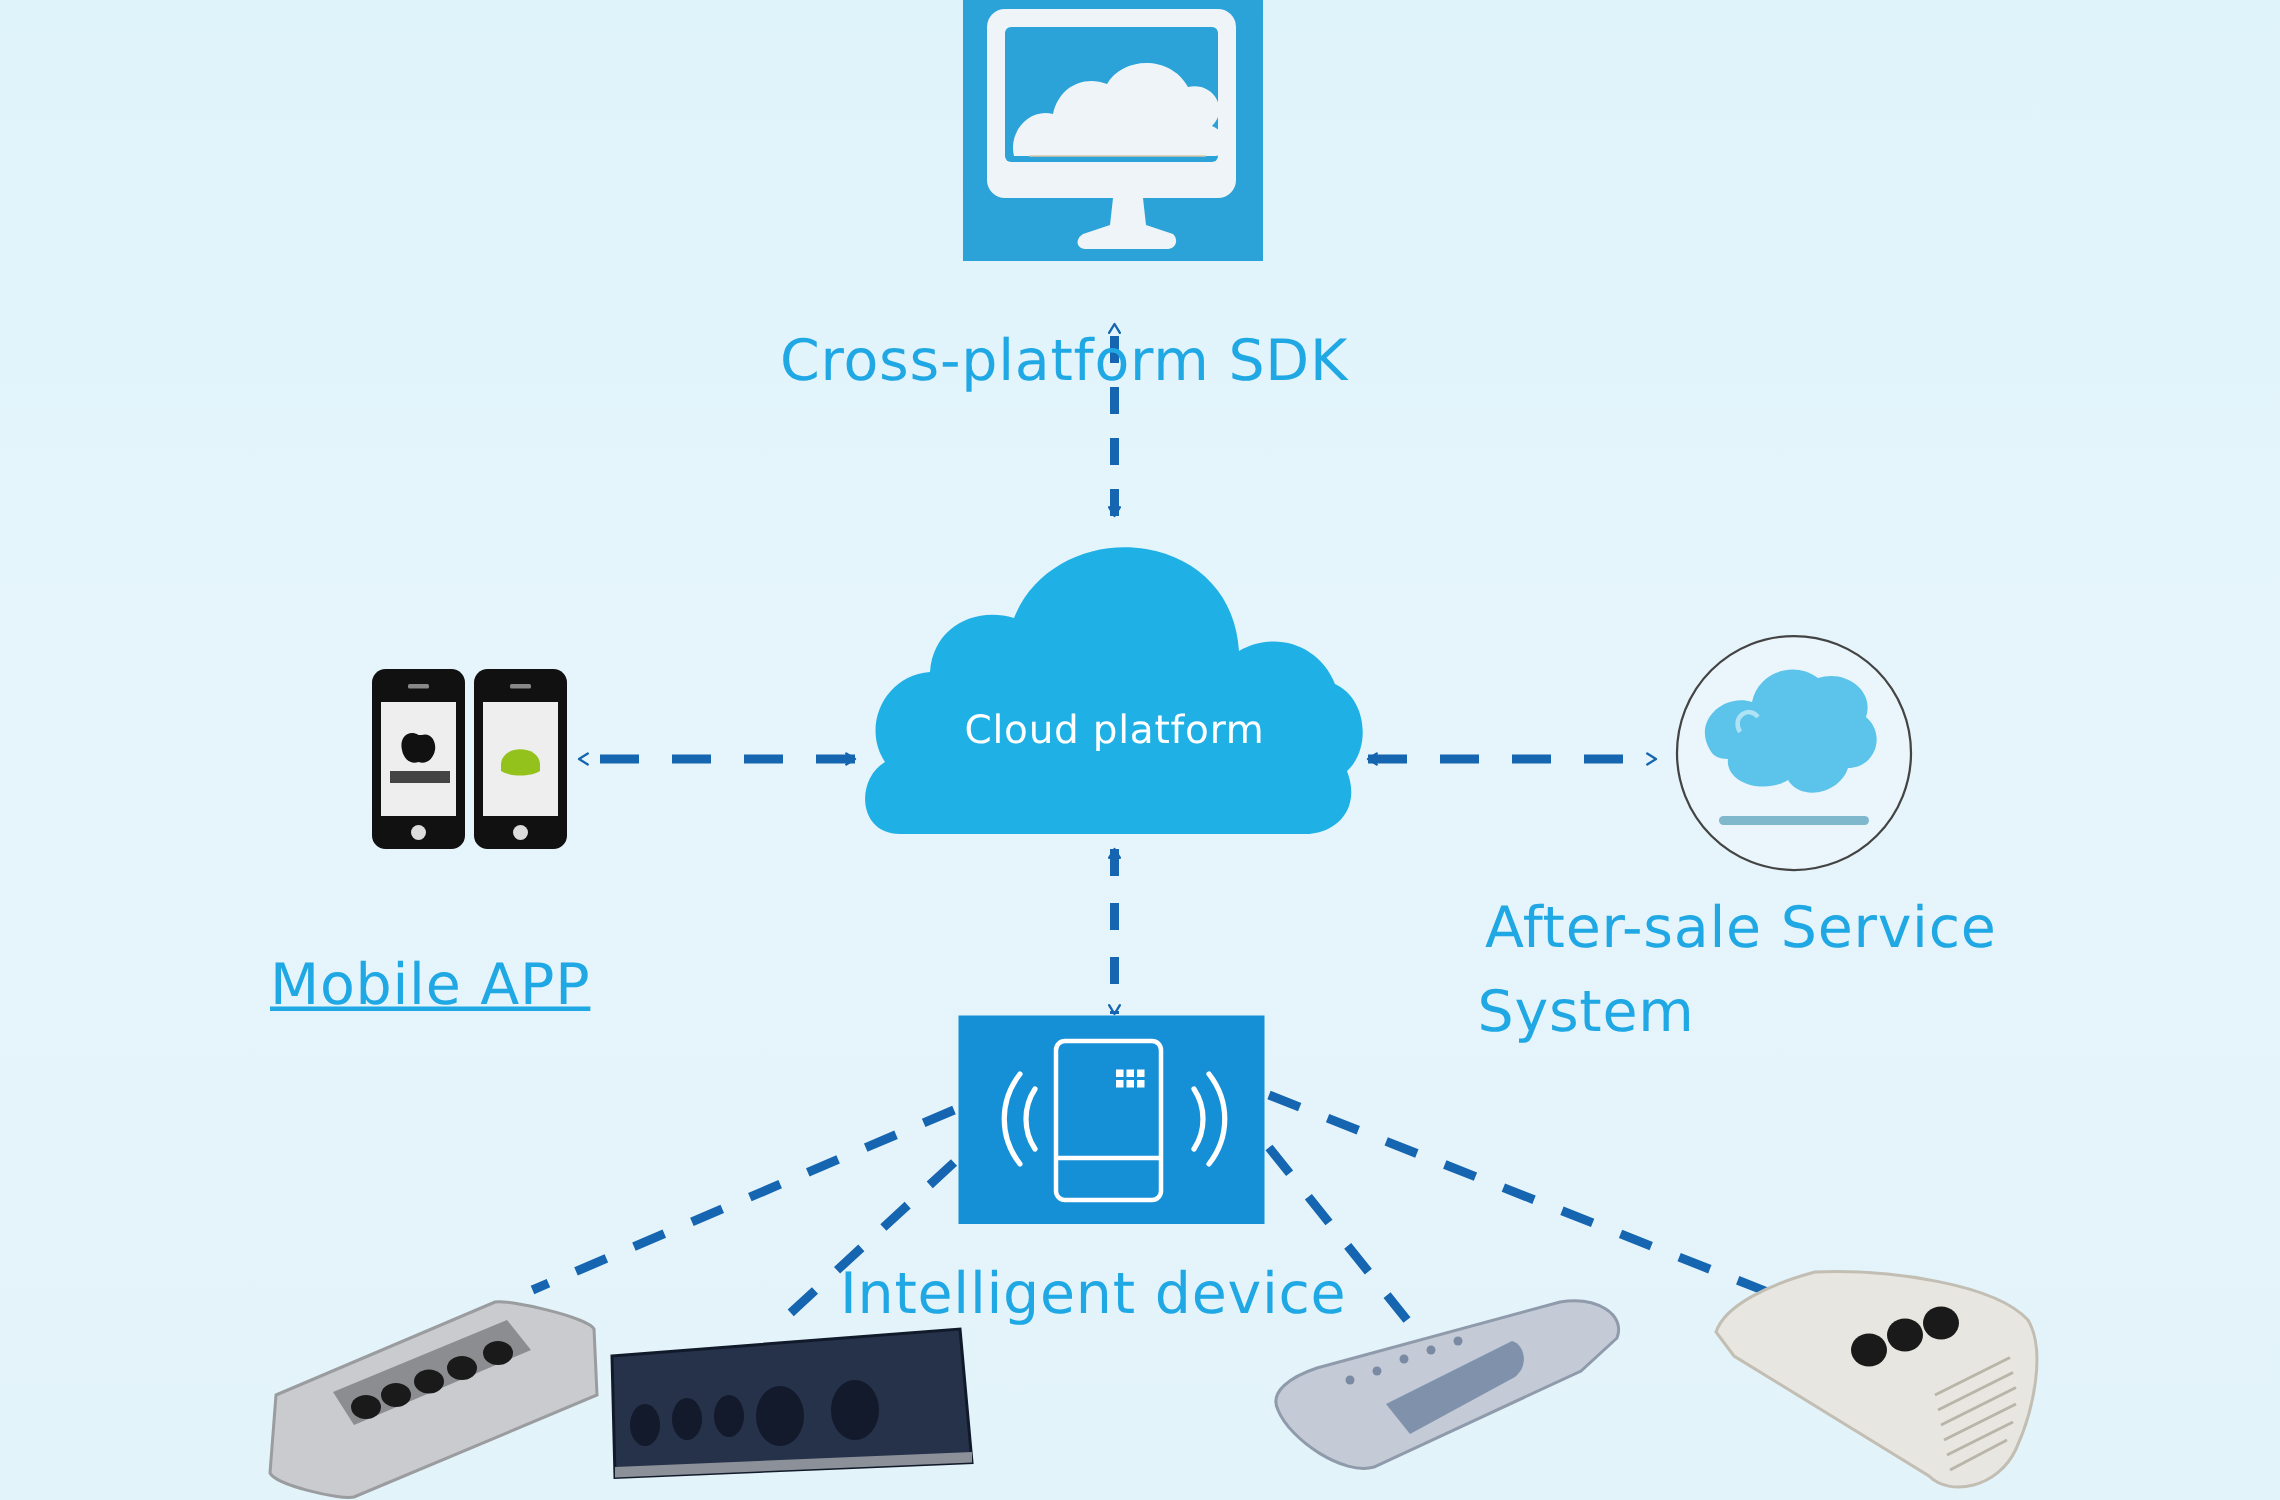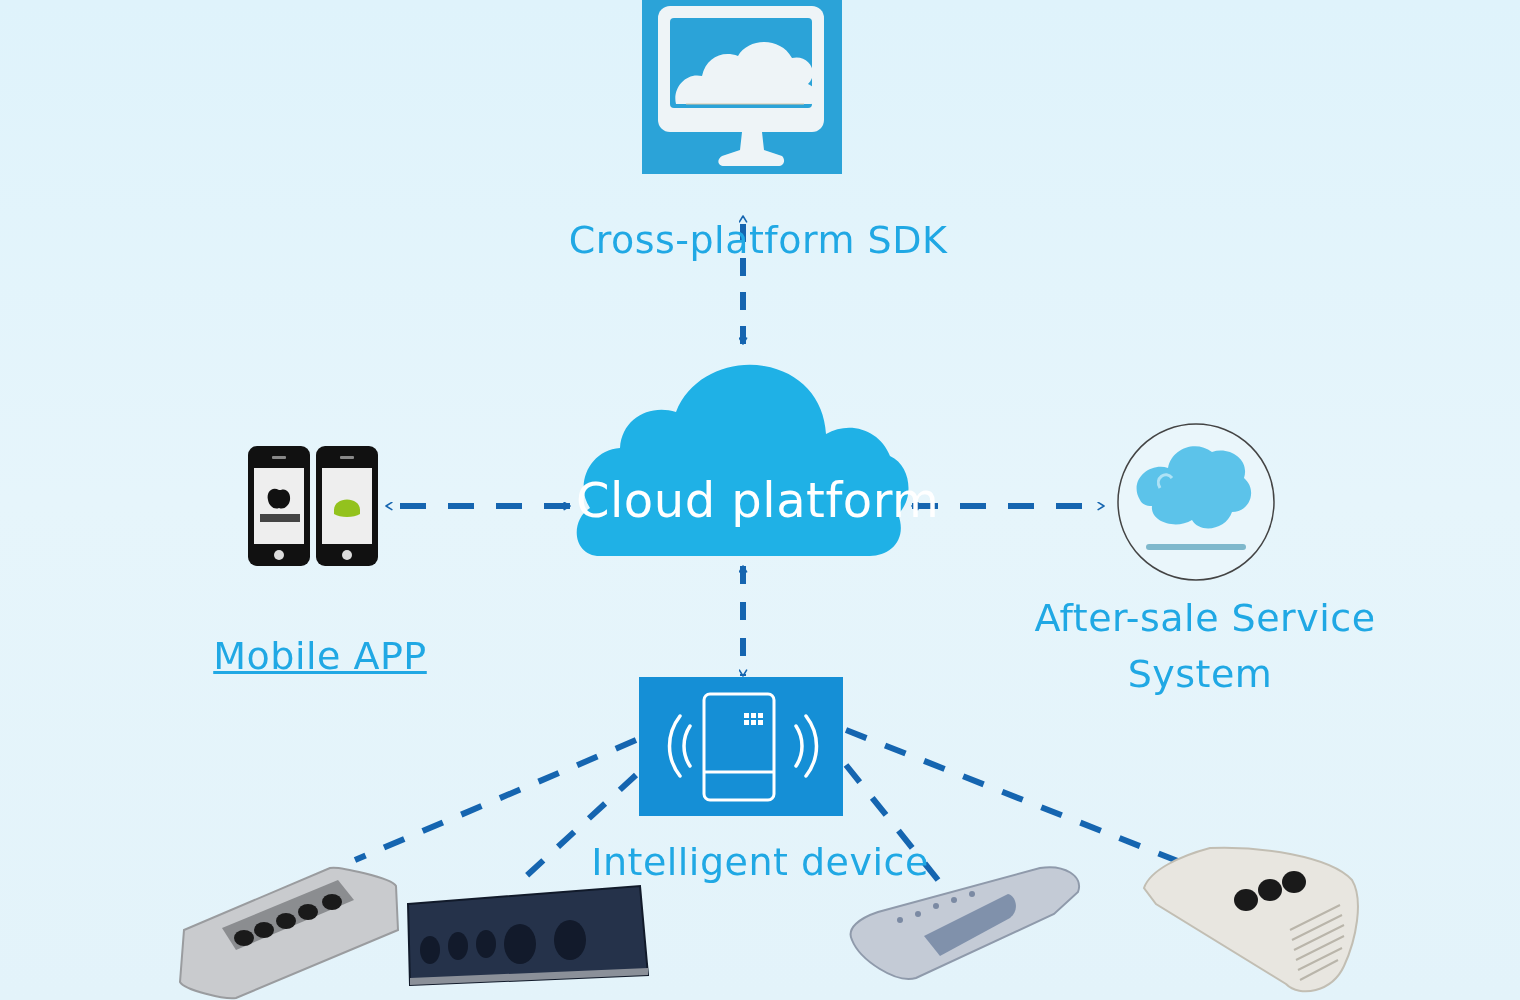--- a/index.html
+++ b/index.html
@@ -4,24 +4,24 @@
 <style>
   html, body { margin:0; padding:0; }
   body {
     width:1520px; height:1000px; overflow:hidden; position:relative;
     background: linear-gradient(180deg, #dff3fb 0%, #e6f5fb 50%, #e3f3fa 100%);
     font-family: "DejaVu Sans", "Liberation Sans", sans-serif;
   }
   .layer { position:absolute; left:0; top:0; width:1520px; height:1000px; }
   .label {
     position:absolute; color:#20a8e4; font-size:38px; font-weight:500;
-    white-space:nowrap; letter-spacing:0.5px; text-align:center;
+    white-space:nowrap; letter-spacing:0.5px; text-align:left;
   }
   .cloud-text {
-    position:absolute; color:#ffffff; font-size:48px; font-weight:500;
+    position:absolute; color:#ffffff; font-size:26px; font-weight:500;
     white-space:nowrap; letter-spacing:0.5px;
   }
 </style>
 </head>
 <body>
 
 <svg class="layer" viewBox="0 0 1520 1000" xmlns="http://www.w3.org/2000/svg">
   <defs>
     <marker id="chev" viewBox="0 0 20 20" refX="16" refY="10" markerWidth="9" markerHeight="9" orient="auto-start-reverse" markerUnits="userSpaceOnUse">
       <path d="M3 2 L16 10 L3 18" fill="none" stroke="#1565b0" stroke-width="3.5" stroke-linecap="round" stroke-linejoin="round"></path>

